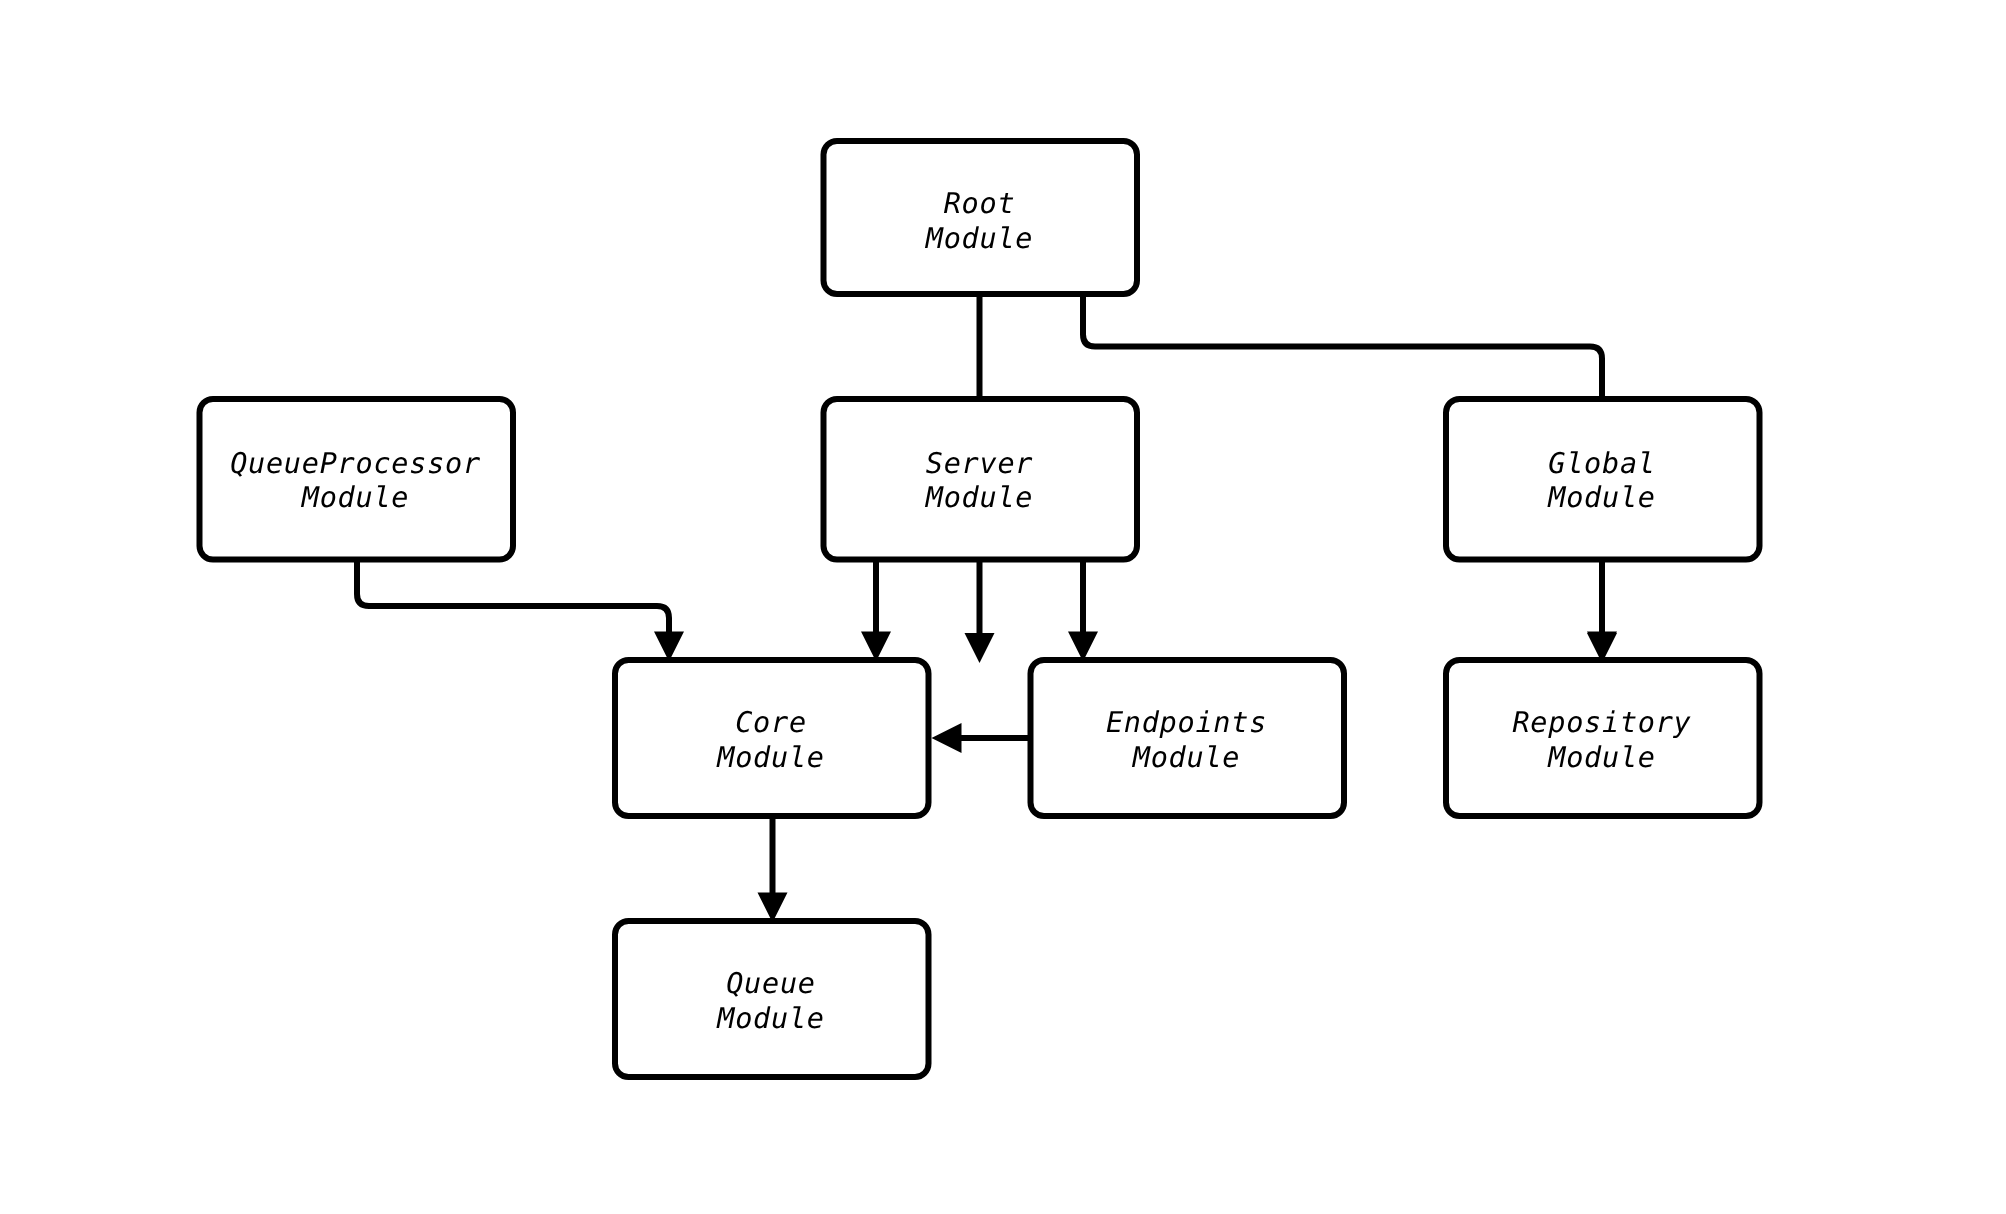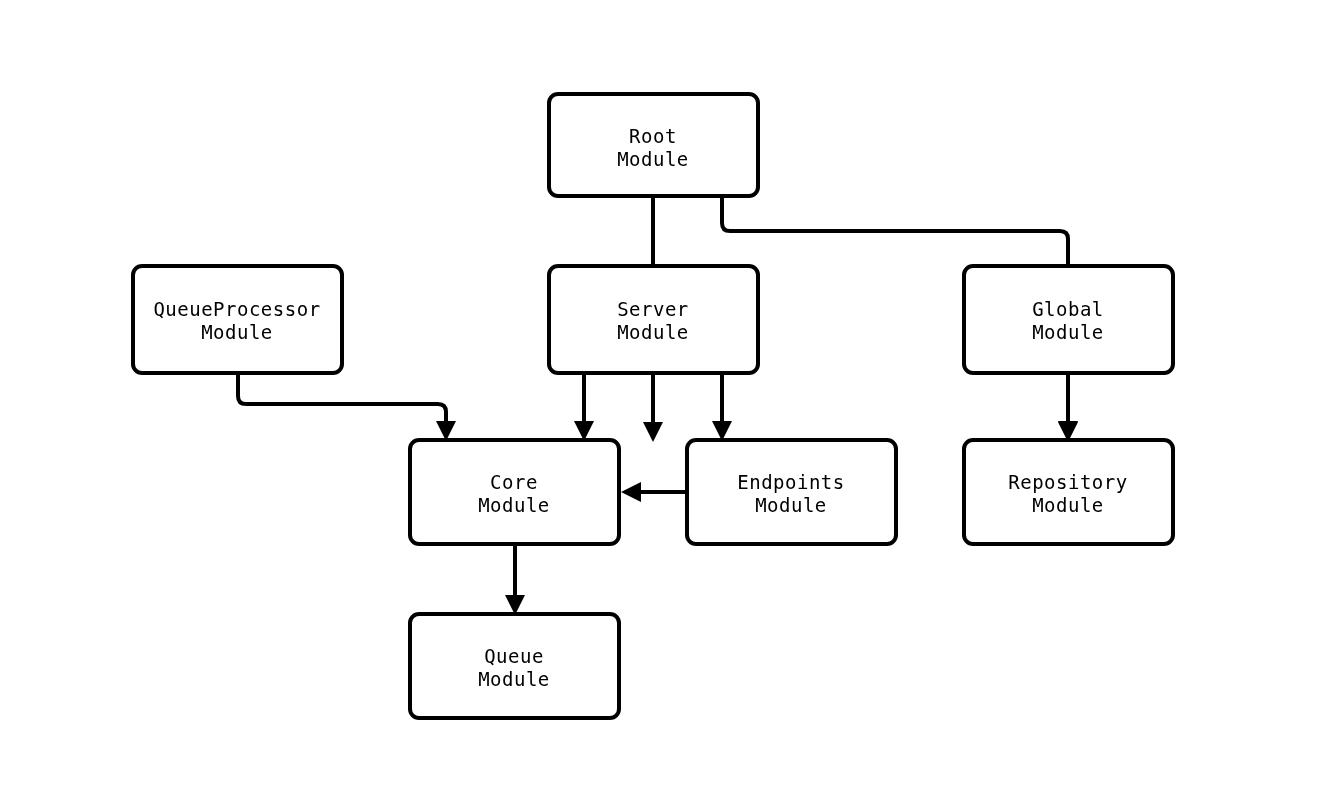--- a/index.html
+++ b/index.html
@@ -11,20 +11,21 @@
     width: 1337px;
     height: 809px;
     overflow: hidden;
     font-family: "DejaVu Sans Mono", monospace;
   }
   #diagram-root {
     position: relative;
     width: 1337px;
     height: 674px;
     background: #ffffff;
+    font-style: italic;
   }
   svg.diagram-canvas {
     display: block;
     width: 1337px;
     height: 809px;
   }
   .node-box {
     fill: #ffffff;
     stroke: #000000;
     stroke-width: 4;

